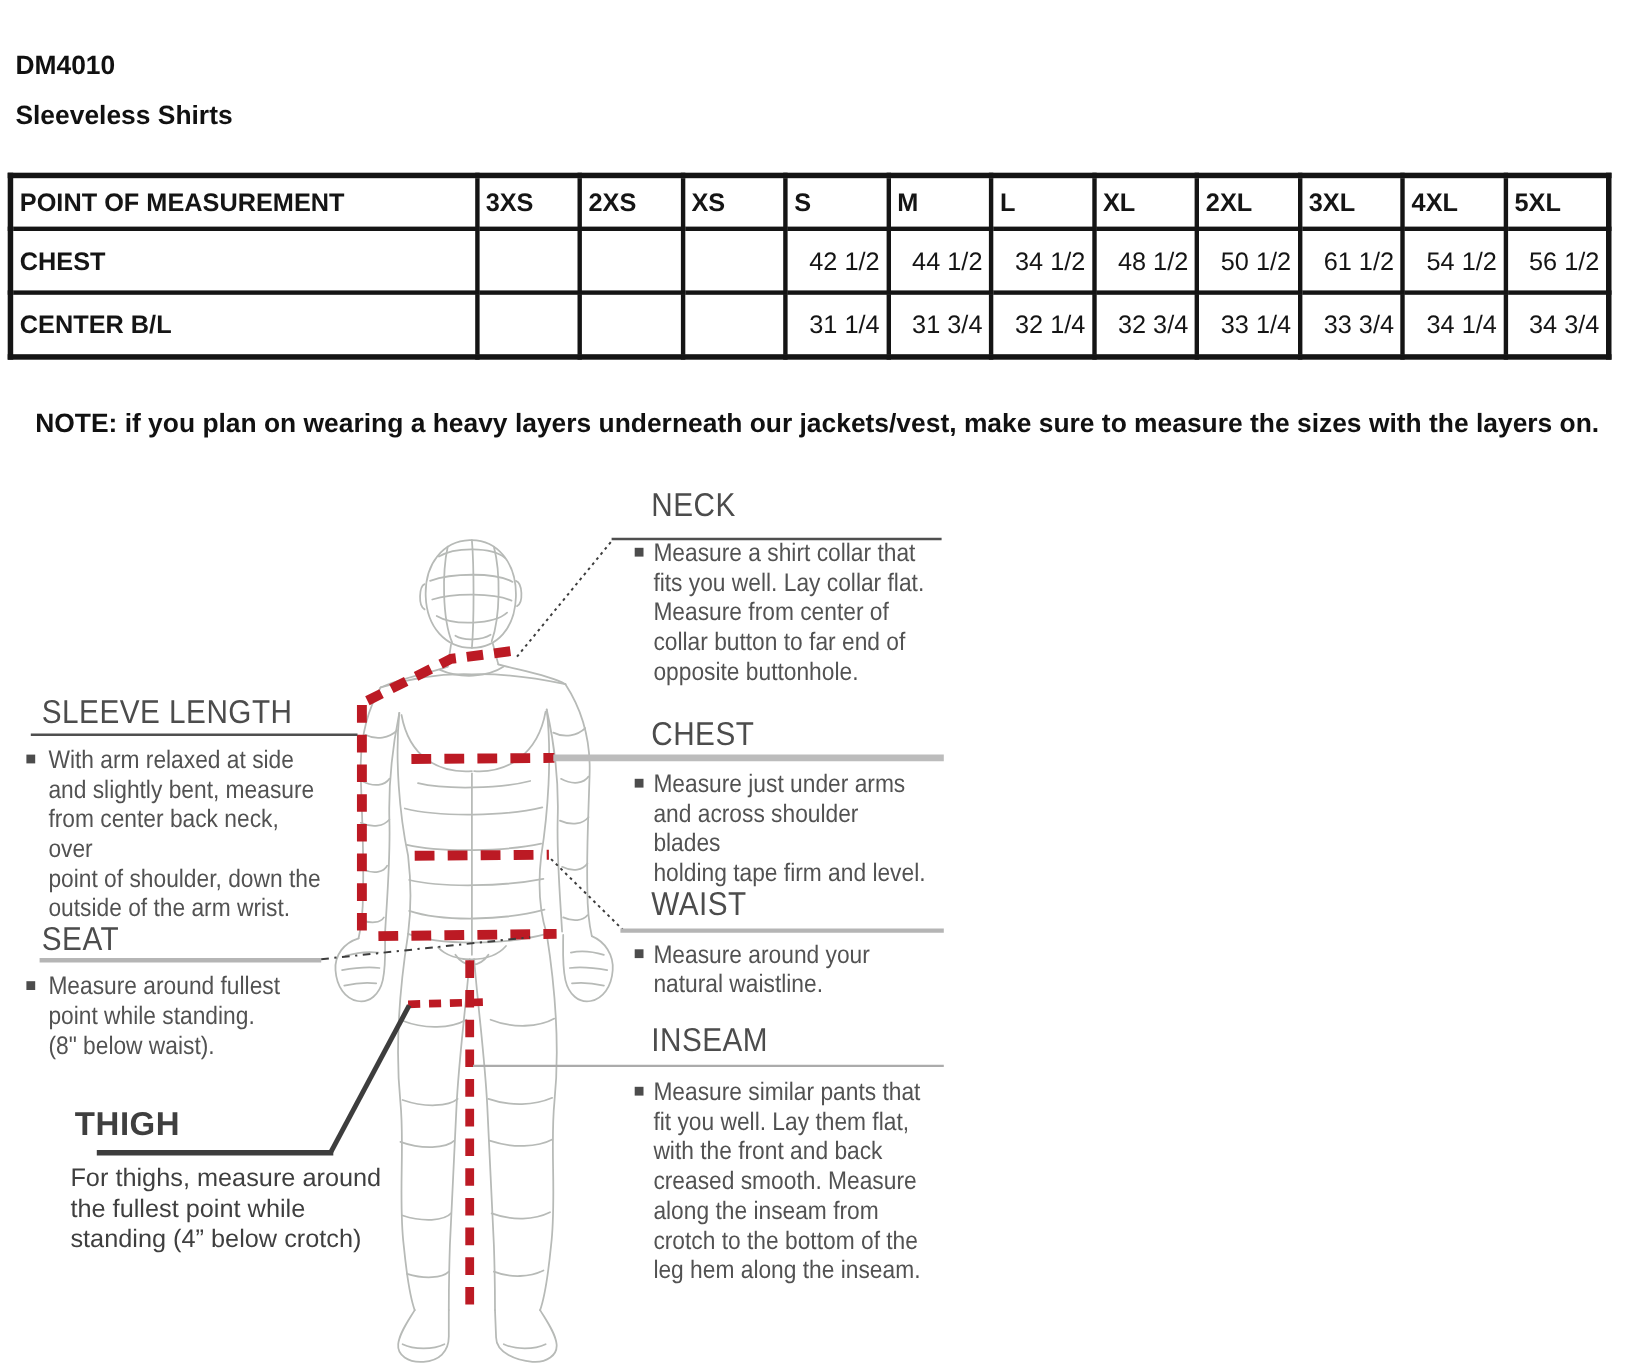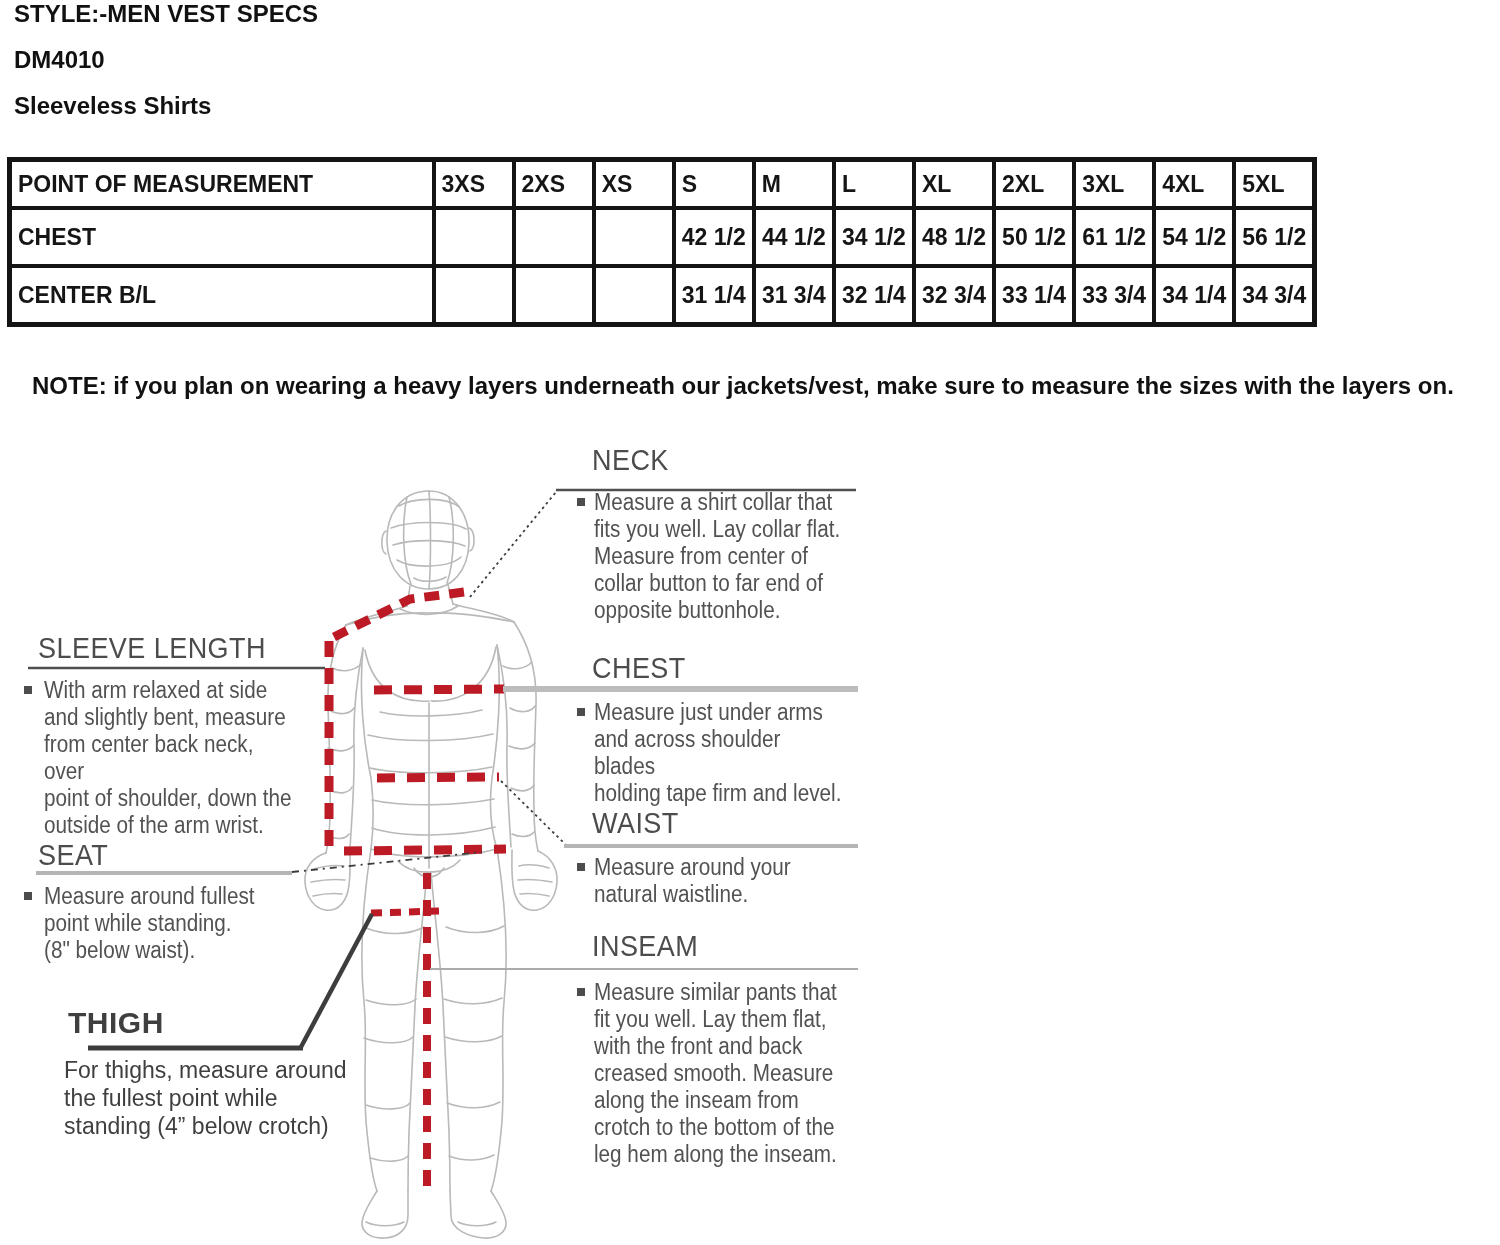--- a/index.html
+++ b/index.html
@@ -14,29 +14,29 @@
     position:relative;width:1500px;height:1245px;background:#ffffff;overflow:hidden;
     font-family:"Liberation Sans","DejaVu Sans",sans-serif;color:var(--text-black);
   }
   
   .doc-title{position:absolute;left:14px;font-weight:bold;font-size:24px;color:#111;white-space:nowrap;}
   .t1{top:0px;}
   .t2{top:46px;}
   .t3{top:92px;}
   
   table.size{
-    position:absolute;left:7px;top:157px;width:1310px;border-collapse:collapse;table-layout:fixed;
+    position:absolute;left:7px;top:157px;width:1458px;border-collapse:collapse;table-layout:fixed;
     border:5px solid #141414;
   }
   table.size th,table.size td{
     border:4px solid #141414;padding:0 6px;overflow:hidden;white-space:nowrap;
   }
   table.size thead th{height:44px;font-size:23px;font-weight:bold;text-align:left;}
   table.size thead th.pom{text-align:left;}
-  table.size tbody td{height:54px;font-size:23px;font-weight:bold;text-align:center;}
+  table.size tbody td{height:54px;font-size:23px;font-weight:normal;text-align:right;}
   table.size tbody td.pom{font-weight:bold;text-align:left;}
   
   .note{position:absolute;left:32px;top:372px;font-weight:bold;font-size:24px;color:#111;white-space:nowrap;}
   
   .diagram-svg{position:absolute;left:0;top:0;width:1500px;height:1245px;}
   .wire{stroke:var(--wireframe-gray);fill:none;stroke-width:1.6;stroke-linecap:round;}
   .red{stroke:var(--dash-red);fill:none;}
   .m-head{
     position:absolute;font-size:30px;font-weight:normal;color:var(--heading-gray);
     letter-spacing:.5px;white-space:nowrap;transform:scaleX(.9);transform-origin:left top;
@@ -51,21 +51,20 @@
   .m-head-plain{
     position:absolute;font-size:30px;font-weight:normal;color:#3f3f3f;letter-spacing:.5px;white-space:nowrap;
   }
   .bullet{position:absolute;width:8px;height:8px;background:#4c4c4c;}
 </style>
 </head>
 <body>
 
 <div class="page">
 
-  <div class="doc-title t1">STYLE:-MEN VEST SPECS</div>
   <div class="doc-title t2">DM4010</div>
   <div class="doc-title t3">Sleeveless Shirts</div>
 
   <table class="size">
     <colgroup>
       <col style="width:424px">
       <col>
         <col>
         <col>
         <col>

